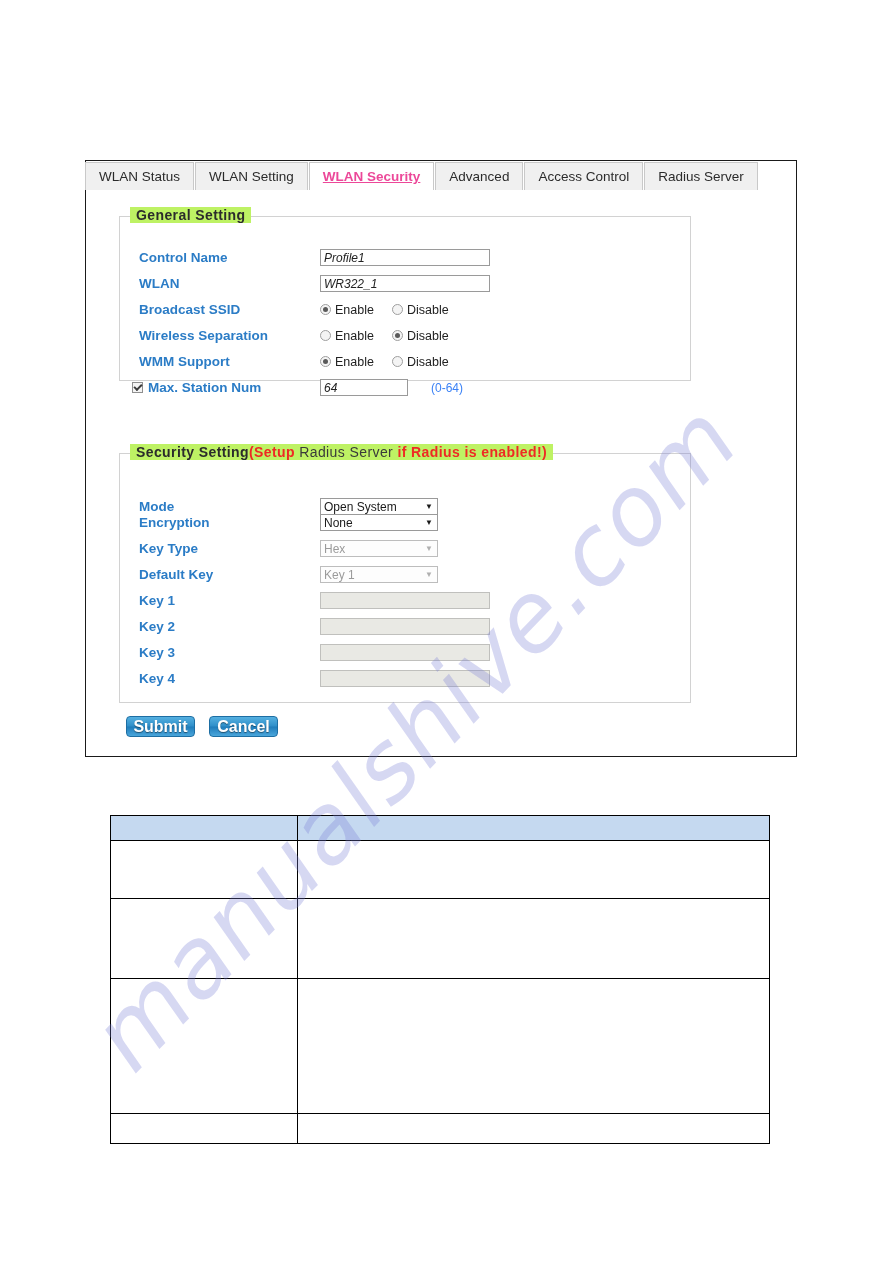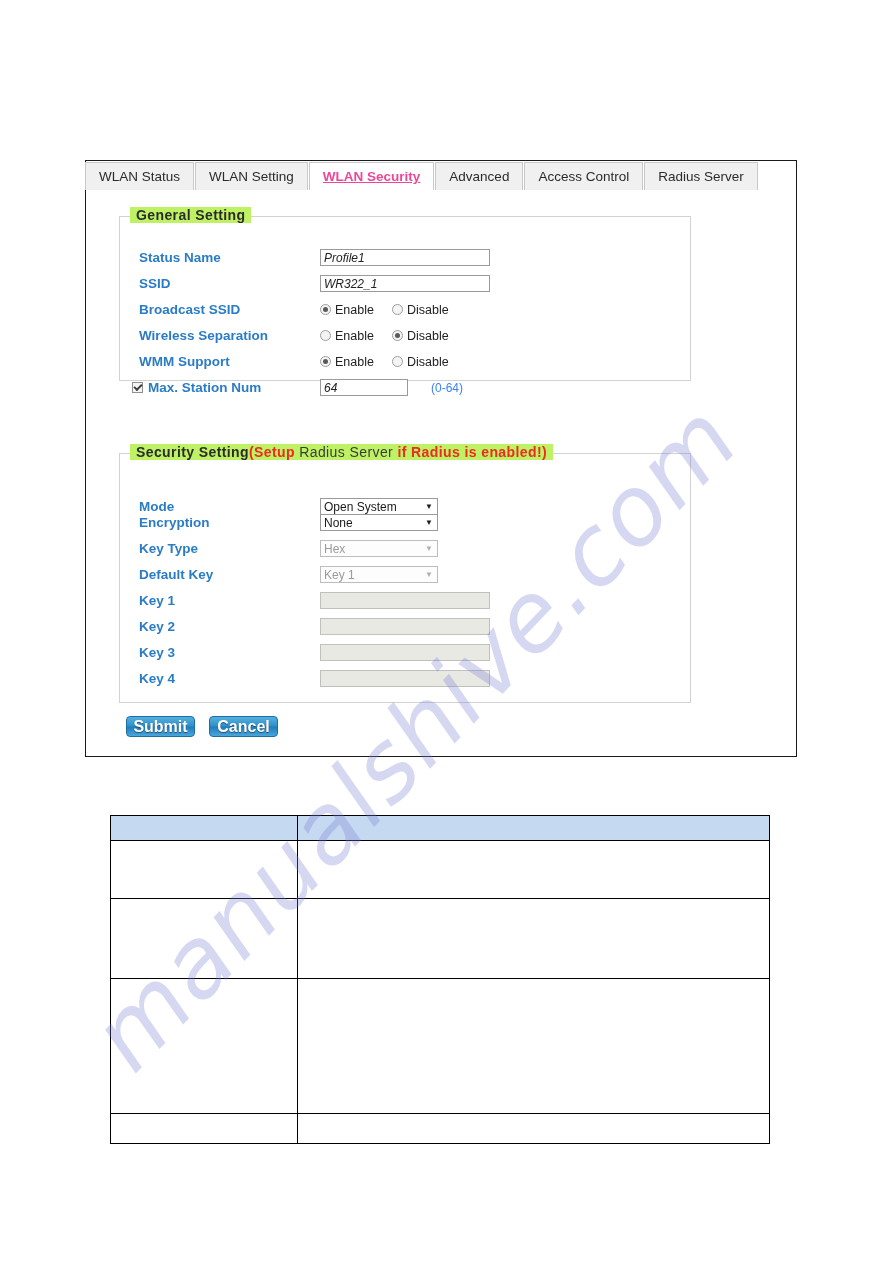--- a/index.html
+++ b/index.html
@@ -349,28 +349,28 @@
     <div class="tab active">WLAN Security</div>
     <div class="tab">Advanced</div>
     <div class="tab">Access Control</div>
     <div class="tab">Radius Server</div>
   </div>
 
   <div class="fieldset" id="general-fieldset">
     <div class="legend">General Setting</div>
 
     <div class="row" style="top:28px;">
-      <div class="lbl">Status Name</div>
+      <div class="lbl">Control Name</div>
       <div class="ctrl">
         <input class="txt w-wide" type="text" value="Profile1" style="">
       </div>
     </div>
 
     <div class="row" style="top:54px;">
-      <div class="lbl">SSID</div>
+      <div class="lbl">WLAN</div>
       <div class="ctrl">
         <input class="txt w-wide" type="text" value="WR322_1" style="">
       </div>
     </div>
 
     <div class="row" style="top:80px;">
       <div class="lbl">Broadcast SSID</div>
       <div class="ctrl">
         <div class="radio-wrap">
           <div class="radio-item">

